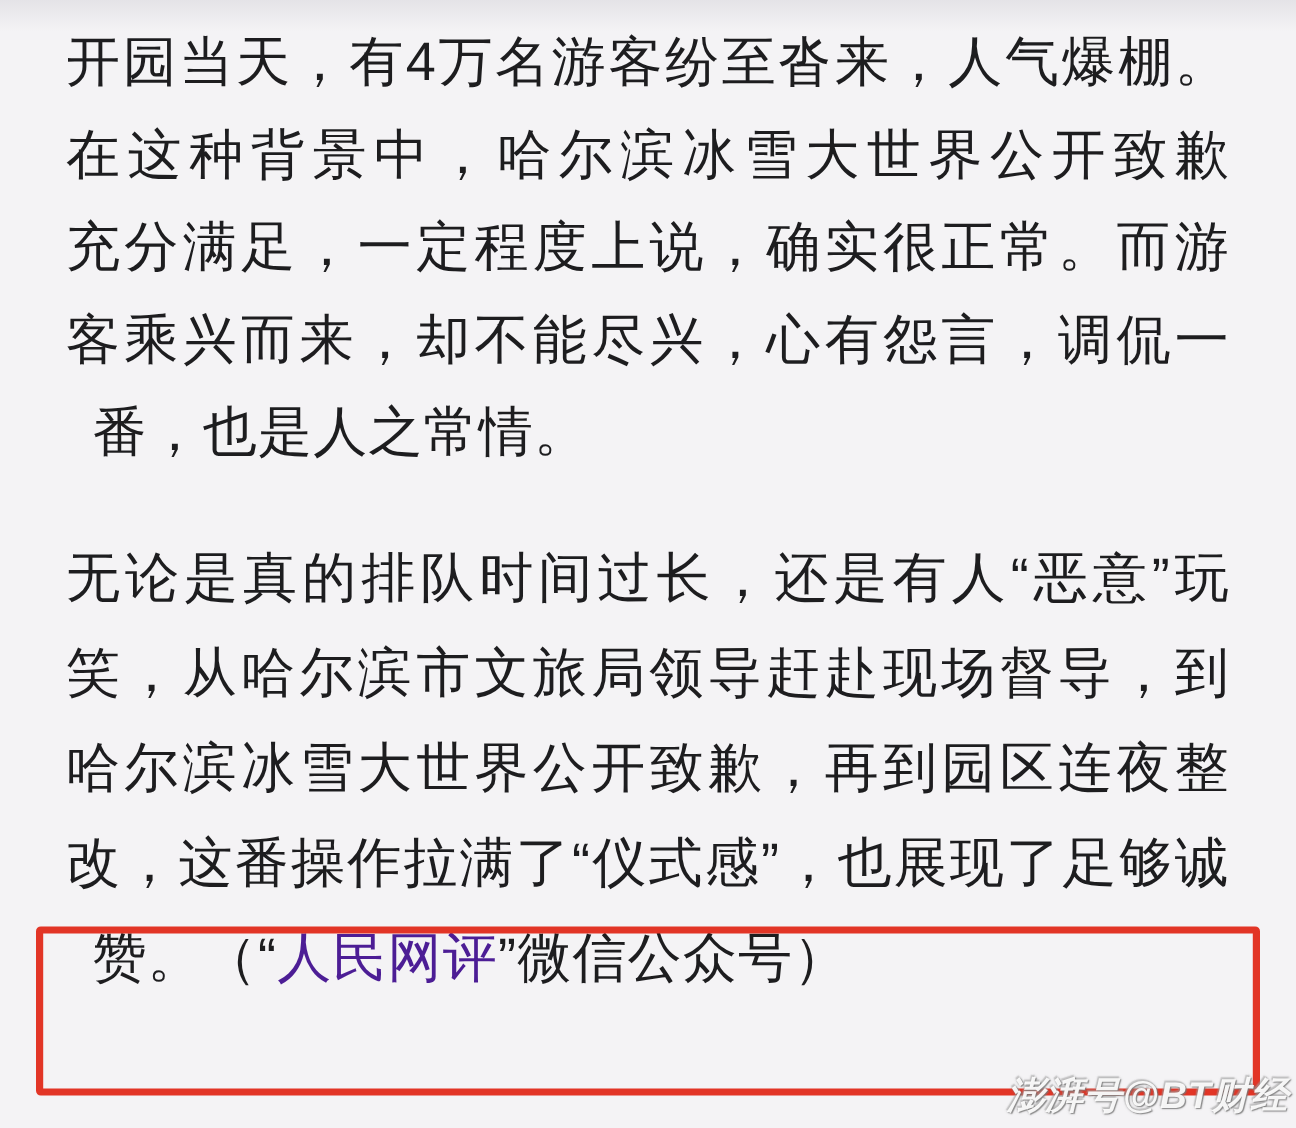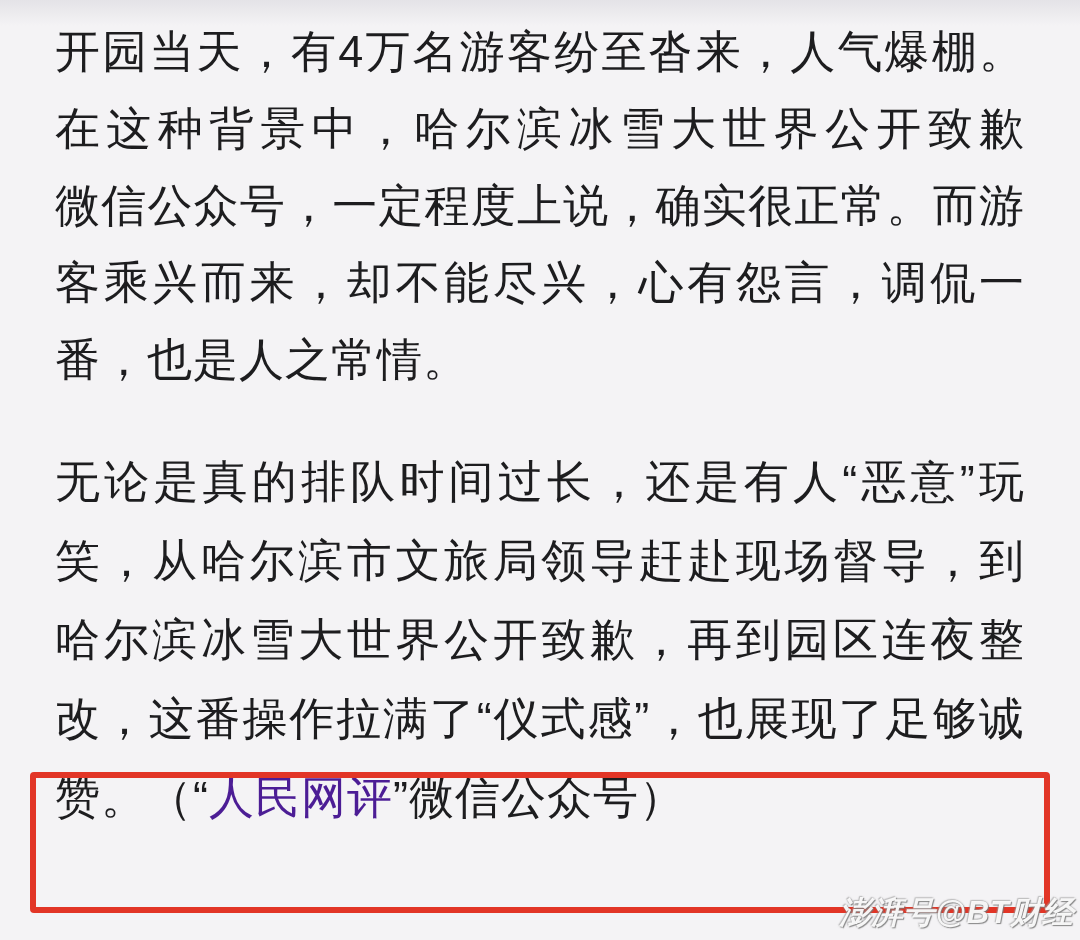--- a/index.html
+++ b/index.html
@@ -31,21 +31,21 @@
     letter-spacing: 1px;
     white-space: nowrap;
   }
   .p1 .line { line-height: 77px; height: 77px; }
   .p2 .line { line-height: 79px; height: 79px; }
   .justify {
     white-space: normal;
     text-align: justify;
     text-align-last: justify;
   }
-  .left { text-align: left; text-align-last: left; }
+  .left { text-align: left; text-align-last: left; margin-left: 22px; }
   .link-text { color: #4c1d95; }
   .highlight-box {
     position: absolute;
     left: 30px;
     top: 772px;
     width: 1020px;
     height: 141px;
     border: 6px solid #e23526;
     border-radius: 4px;
     box-sizing: border-box;
@@ -72,21 +72,21 @@
 </head>
 <body>
 
 <div class="screen">
 
   <div class="top-fade"></div>
 
   <div class="paragraph p1">
     <div class="line justify">开园当天，有4万名游客纷至沓来，人气爆棚。</div>
     <div class="line justify">在这种背景中，哈尔滨冰雪大世界公开致歉</div>
-    <div class="line justify">微信公众号，一定程度上说，确实很正常。而游</div>
+    <div class="line justify">充分满足，一定程度上说，确实很正常。而游</div>
     <div class="line justify">客乘兴而来，却不能尽兴，心有怨言，调侃一</div>
     <div class="line left">番，也是人之常情。</div>
   </div>
 
   <div class="paragraph p2">
     <div class="line justify">无论是真的排队时间过长，还是有人“恶意”玩</div>
     <div class="line justify">笑，从哈尔滨市文旅局领导赶赴现场督导，到</div>
     <div class="line justify">哈尔滨冰雪大世界公开致歉，再到园区连夜整</div>
     <div class="line justify">改，这番操作拉满了“仪式感”，也展现了足够诚</div>
     <div class="line left">

